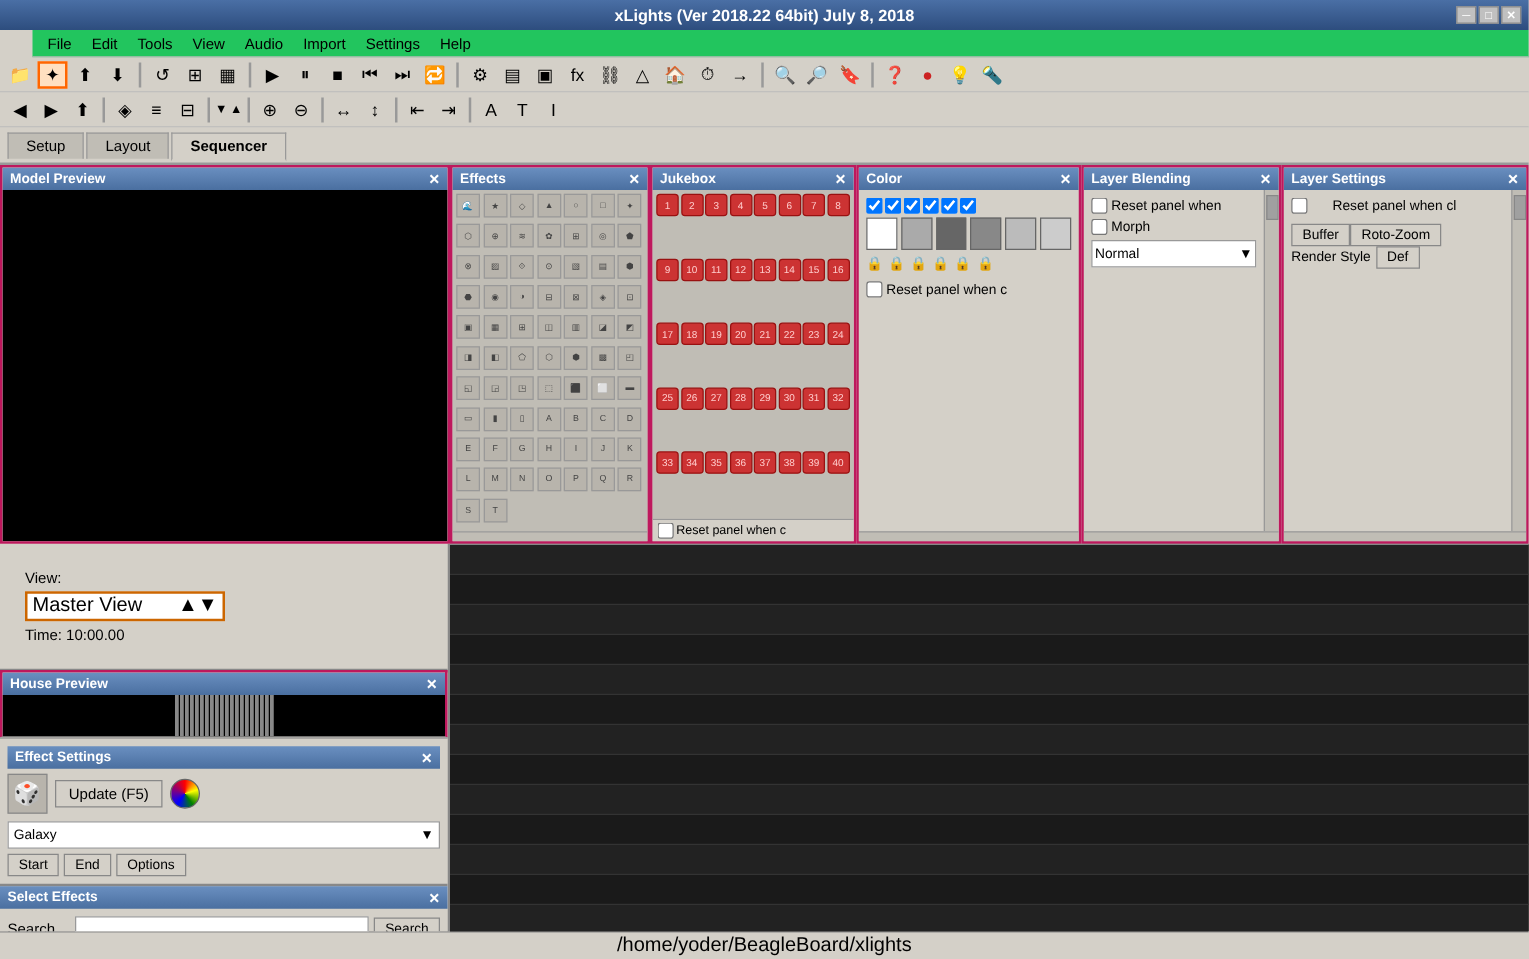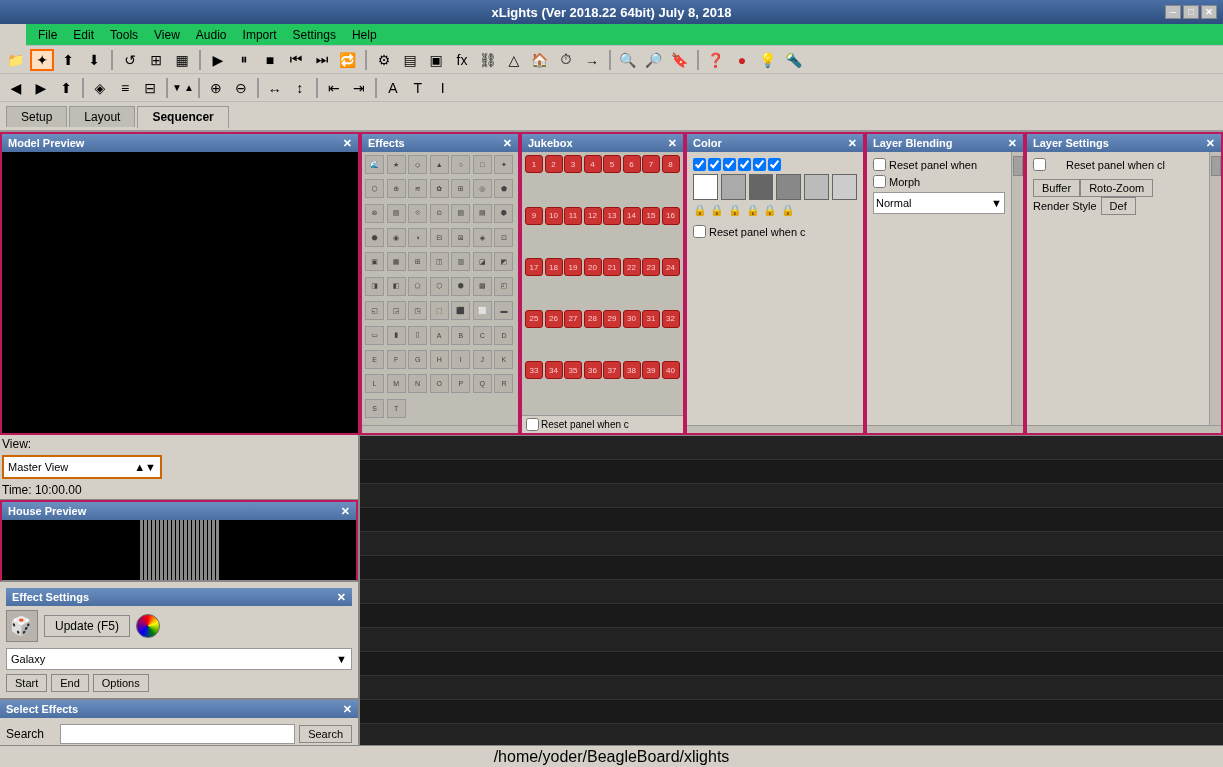--- a/index.html
+++ b/index.html
@@ -339,33 +339,33 @@
       width: 360px;
       flex-shrink: 0;
       display: flex;
       flex-direction: column;
       border-right: 2px solid #888;
     }
 
     
     #view-section {
       background: #d4d0c8;
-      padding: 2px;
+      padding: 20px;
       border-bottom: 1px solid #888;
     }
     .view-label {
       font-size: 12px;
       margin-bottom: 4px;
     }
     .view-dropdown {
       width: 160px;
       height: 24px;
       background: #fff;
       border: 2px solid #cc6600;
-      font-size: 11px;
+      font-size: 16px;
       padding: 2px 4px;
       display: flex;
       align-items: center;
       justify-content: space-between;
       cursor: pointer;
       margin-bottom: 4px;
     }
     .time-label {
       font-size: 12px;
     }

